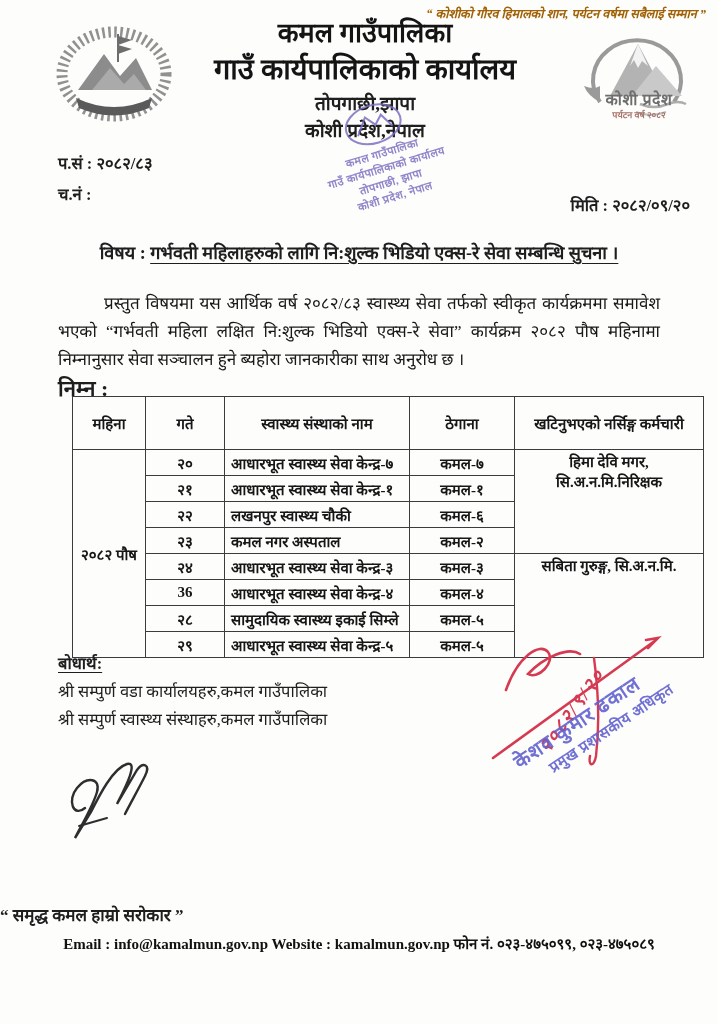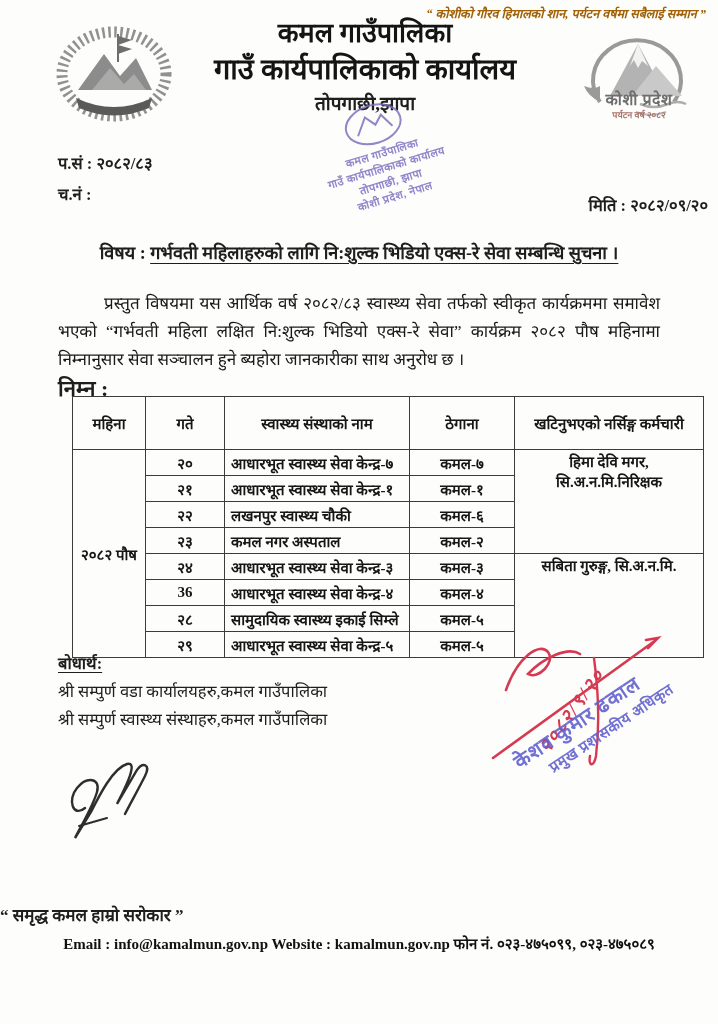--- a/index.html
+++ b/index.html
@@ -25,21 +25,21 @@
   .koshi-sub{position:absolute;left:0;right:0;top:82px;font-size:9px;color:#a8766d;font-weight:bold;}
   
   .round-stamp{
     position:absolute;left:292px;top:100px;width:180px;
     transform:rotate(-17deg);color:#7a6cc0;opacity:.82;text-align:center;
     pointer-events:none;
   }
   .round-stamp .st-line{font-size:11px;font-weight:bold;line-height:15px;letter-spacing:.5px;}
   
   .ref-block{position:absolute;left:58px;top:148px;font-size:16.5px;font-weight:bold;line-height:31px;}
-  .date-line{position:absolute;right:10px;top:193px;font-size:16.5px;font-weight:bold;}
+  .date-line{position:absolute;right:28px;top:193px;font-size:16.5px;font-weight:bold;}
   
   .subject{position:absolute;left:0;top:240px;width:100%;text-align:center;font-size:18px;font-weight:bold;}
   .subject .s-text{text-decoration:underline;text-underline-offset:4px;}
   
   .body-par{
     position:absolute;left:58px;top:290px;width:602px;
     font-size:17px;line-height:28px;text-align:justify;text-indent:46px;color:#181818;
   }
   .list-label{position:absolute;left:58px;top:372px;font-size:22px;font-weight:bold;}
   
@@ -88,20 +88,21 @@
       <path d="M26,66 L52,30 L68,52 L84,34 L100,66 Z" fill="#8c8c8c"></path>
       <path d="M40,66 L58,44 L72,60 L82,50 L94,66 Z" fill="#aaaaaa"></path>
       <path d="M24,74 Q62,92 100,74 L97,84 Q62,99 27,84 Z" fill="#5a5a5a"></path>
     </svg>
   </span>
 
   <div class="head-center">
     <div class="h-muni">कमल गाउँपालिका</div>
     <div class="h-office">गाउँ कार्यपालिकाको कार्यालय</div>
     <div class="h-addr1">तोपगाछी,झापा</div>
+    <div class="h-addr2">कोशी प्रदेश,नेपाल</div>
   </div>
 
   <div class="koshi-wrap">
     <svg width="138" height="112" viewBox="0 0 138 112">
       <path d="M30,76 A44,40 0 1 1 104,76" fill="none" stroke="#9a9a9a" stroke-width="4"></path>
       <path d="M30,76 Q18,70 14,60 Q24,64 30,60" fill="#9a9a9a"></path>
       <path d="M40,70 L68,18 L96,70 Z" fill="#b3b3b3"></path>
       <path d="M60,40 L68,18 L78,40 L72,35 L68,42 L64,34 Z" fill="#f2f2f2"></path>
       <path d="M62,70 L86,40 L112,70 Z" fill="#c9c9c9"></path>
       <path d="M70,78 q14,6 28,0 q10,-4 18,0" fill="none" stroke="#adadad" stroke-width="2.5"></path>

